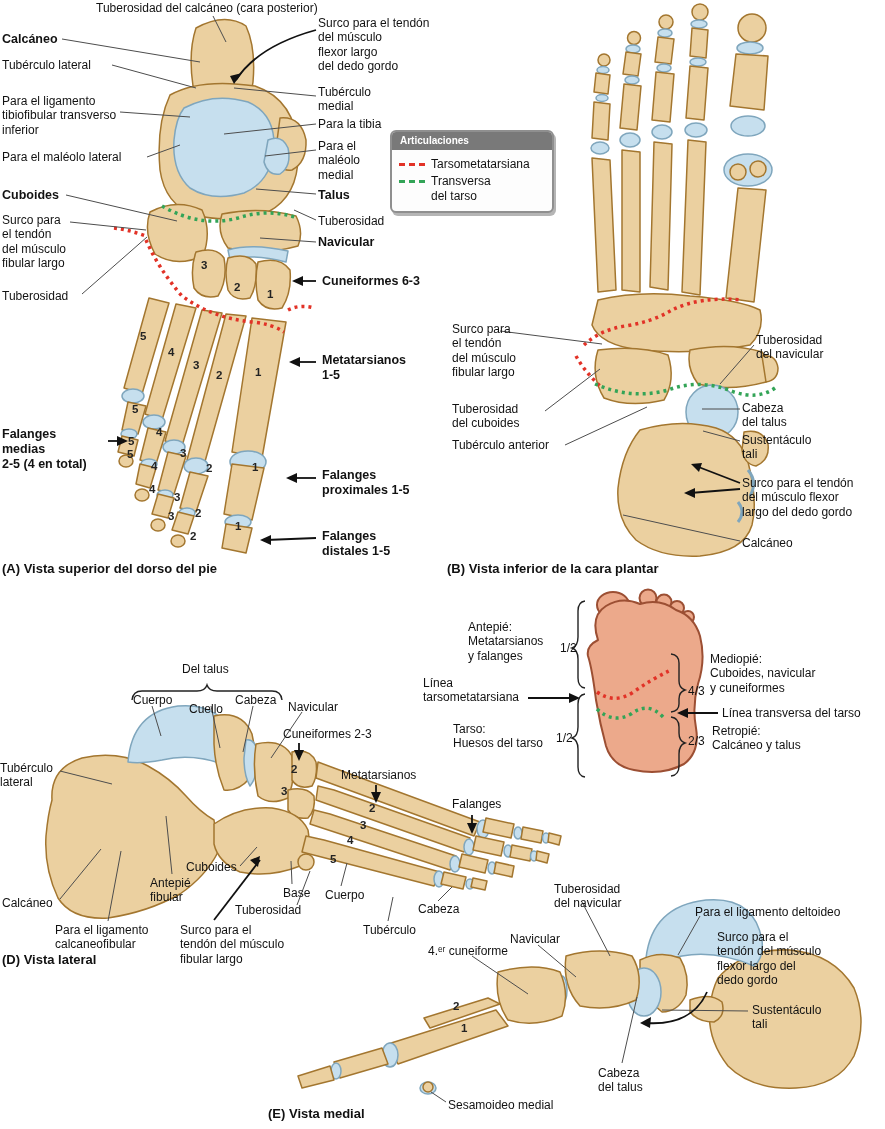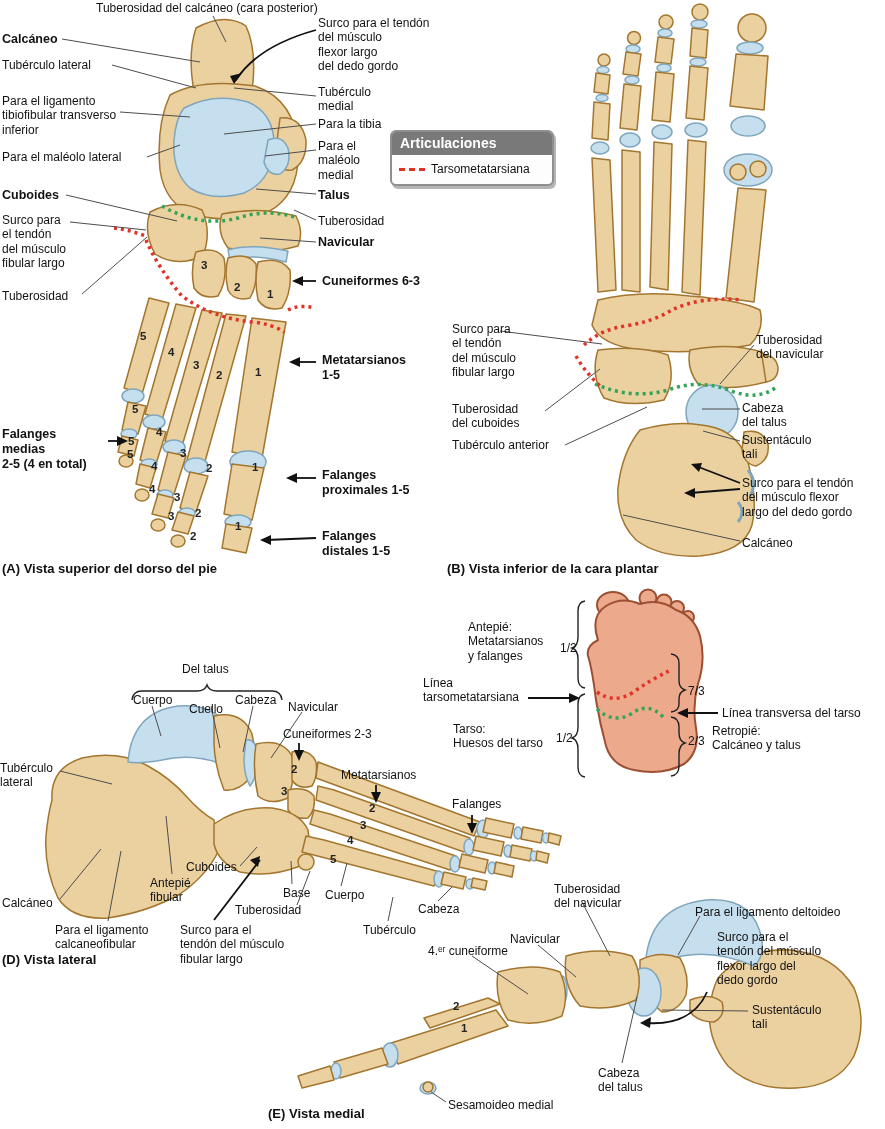--- a/index.html
+++ b/index.html
@@ -6,21 +6,21 @@
   #stage{position:relative;width:885px;height:1129px;background:#ffffff;
          font-family:"Liberation Sans","DejaVu Sans",sans-serif;overflow:hidden;}
   #art{position:absolute;left:0;top:0;}
   .lbl{position:absolute;font-size:12px;line-height:1.2;color:#121212;white-space:pre-line;}
   .bold{font-weight:bold;font-size:12.5px;}
   .cap{position:absolute;font-size:13px;font-weight:bold;color:#111;white-space:pre-line;}
   .capc{width:348px;padding-left:26px;text-indent:-26px;}
   .num{position:absolute;font-size:11.5px;font-weight:bold;color:#232323;}
   .legend{position:absolute;left:390px;top:130px;width:160px;background:#fdfdfd;
           border:2px solid #8f8f8f;border-radius:6px;box-shadow:2px 3px 0 rgba(90,90,90,.45);overflow:hidden;}
-  .legend-h{background:#797979;color:#fff;font-weight:bold;font-size:14px;padding:3px 8px 4px;}
+  .legend-h{background:#797979;color:#fff;font-weight:bold;font-size:10px;padding:3px 8px 4px;}
   .legend-items{padding:5px 7px 7px;}
   .legend-item{display:flex;gap:6px;font-size:12px;line-height:1.25;margin-top:2px;white-space:pre-line;color:#121212;}
   .sw{flex:0 0 auto;width:26px;height:0;border-top:3px dashed #E23227;margin-top:6px;}
   .sw.green{border-top-color:#33A457;}
 </style>
 </head>
 <body>
 
 <div id="stage">
 
@@ -278,20 +278,25 @@
   </g>
 </svg>
 
 <div class="legend">
   <div class="legend-h">Articulaciones</div>
   <div class="legend-items">
     <div class="legend-item">
       <span class="sw"></span>
       <span>Tarsometatarsiana</span>
     </div>
+    <div class="legend-item">
+      <span class="sw green"></span>
+      <span>Transversa
+del tarso</span>
+    </div>
   </div>
 </div>
 
 <div class="lbl" style="left:96px;top:1px">Tuberosidad del calcáneo (cara posterior)</div>
 <div class="lbl bold" style="left:2px;top:32px">Calcáneo</div>
 <div class="lbl" style="left:2px;top:58px">Tubérculo lateral</div>
 <div class="lbl" style="left:2px;top:94px">Para el ligamento
 tibiofibular transverso
 inferior</div>
 <div class="lbl" style="left:2px;top:150px">Para el maléolo lateral</div>
@@ -370,21 +375,24 @@
 
 <div class="lbl" style="left:468px;top:620px">Antepié:
 Metatarsianos
 y falanges</div>
 <div class="lbl" style="left:560px;top:641px">1/2</div>
 <div class="lbl" style="left:423px;top:676px">Línea
 tarsometatarsiana</div>
 <div class="lbl" style="left:453px;top:722px">Tarso:
 Huesos del tarso</div>
 <div class="lbl" style="left:556px;top:731px">1/2</div>
-<div class="lbl" style="left:688px;top:684px">7/3</div>
+<div class="lbl" style="left:710px;top:652px">Mediopié:
+Cuboides, navicular
+y cuneiformes</div>
+<div class="lbl" style="left:688px;top:684px">4/3</div>
 <div class="lbl" style="left:722px;top:706px">Línea transversa del tarso</div>
 <div class="lbl" style="left:712px;top:724px">Retropié:
 Calcáneo y talus</div>
 <div class="lbl" style="left:688px;top:734px">2/3</div>
 
 <div class="lbl" style="left:182px;top:662px">Del talus</div>
 <div class="lbl" style="left:133px;top:693px">Cuerpo</div>
 <div class="lbl" style="left:189px;top:702px">Cuello</div>
 <div class="lbl" style="left:235px;top:693px">Cabeza</div>
 <div class="lbl" style="left:288px;top:700px">Navicular</div>

